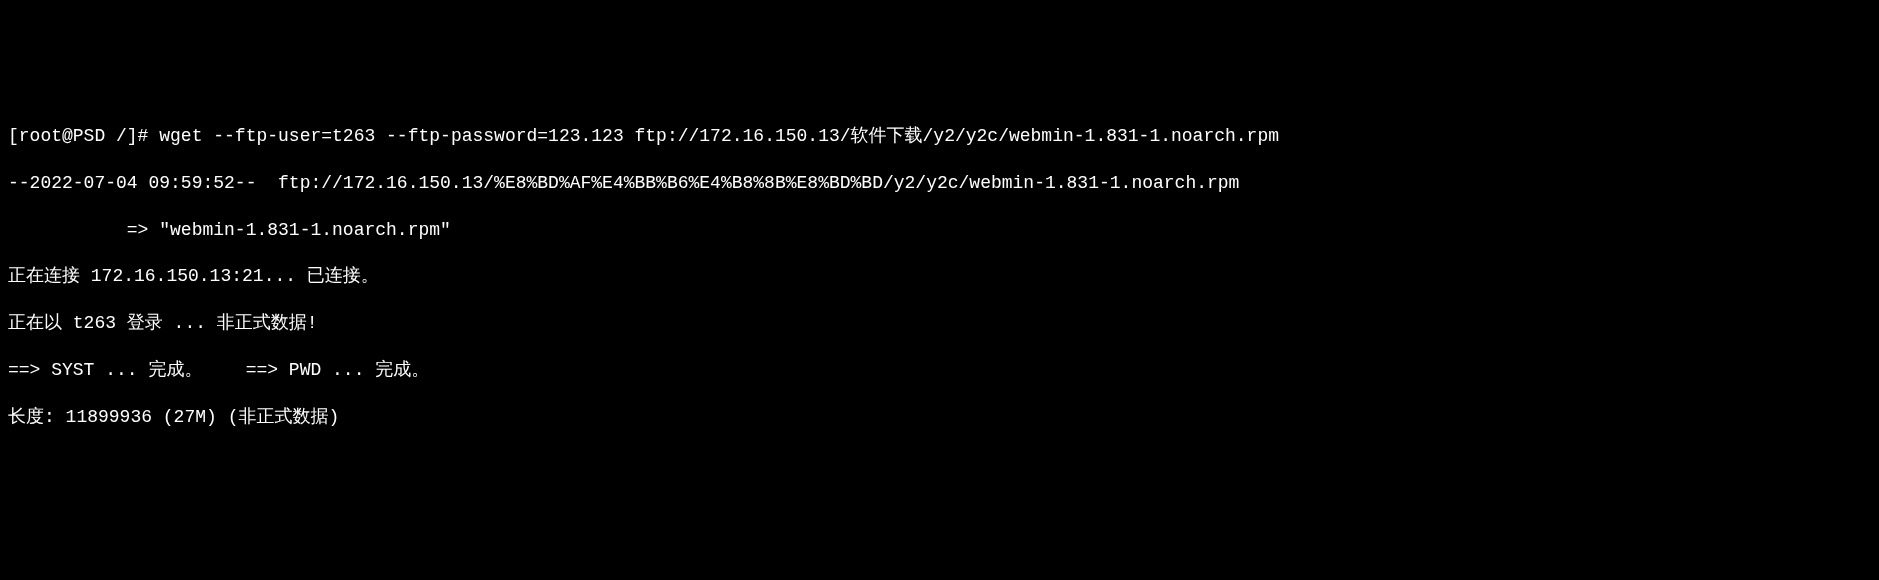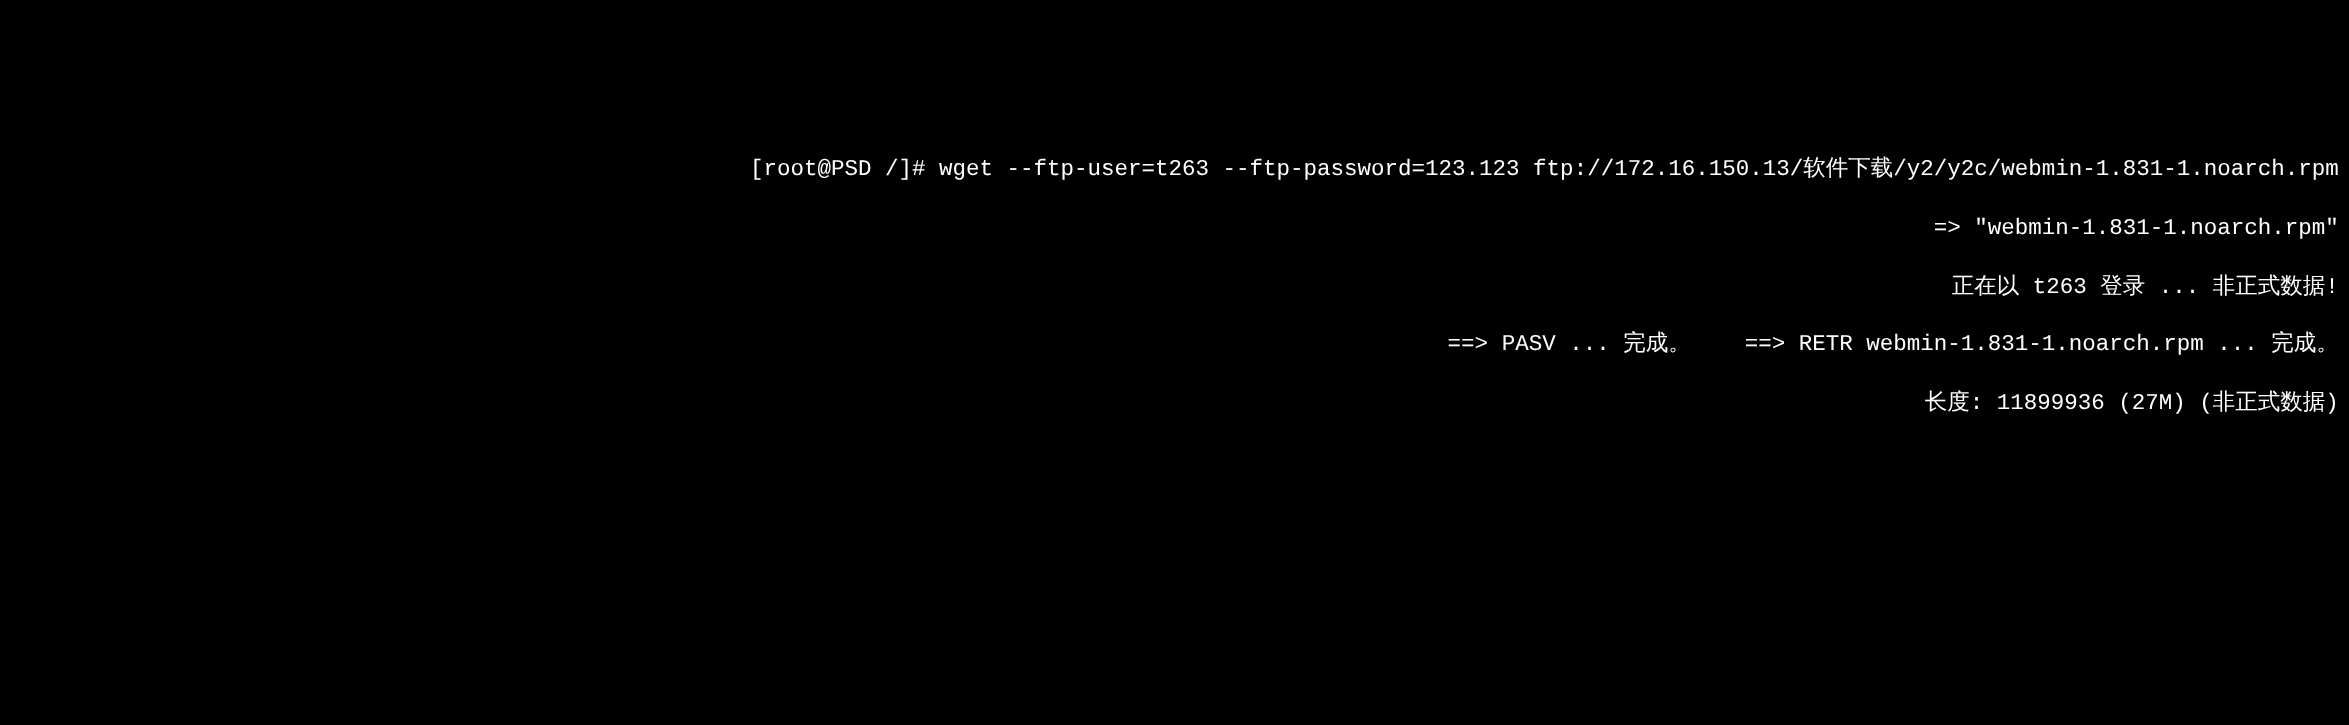--- a/index.html
+++ b/index.html
@@ -12,33 +12,34 @@
       color: #ffffff;
       font-family: 'Consolas', 'Monaco', 'Courier New', monospace;
       font-size: 18px;
       line-height: 1.3;
       padding: 8px;
       white-space: pre;
       overflow-x: auto;
     }
     .line {
       white-space: pre;
-      text-align: right;
     }
   </style>
 </head>
 <body>
 
 
 
 <div>
 <div class="line"><span>[root@PSD /]# </span><span>wget --ftp-user=t263 --ftp-password=123.123 ftp://172.16.150.13/软件下载/y2/y2c/webmin-1.831-1.noarch.rpm</span></div>
+<div class="line">--2022-07-04 09:59:52--  ftp://172.16.150.13/%E8%BD%AF%E4%BB%B6%E4%B8%8B%E8%BD%BD/y2/y2c/webmin-1.831-1.noarch.rpm</div>
 <div class="line">           =&gt; "webmin-1.831-1.noarch.rpm"</div>
+<div class="line">正在连接 172.16.150.13:21... 已连接。</div>
 <div class="line">正在以 t263 登录 ... 非正式数据!</div>
-<div class="line">==&gt; PASV ... 完成。    ==&gt; RETR webmin-1.831-1.noarch.rpm ... 完成。</div>
+<div class="line">==&gt; SYST ... 完成。    ==&gt; PWD ... 完成。</div>
 <div class="line">长度: 11899936 (27M) (非正式数据)</div>
 
 
 
 
 
 
 
 
 

